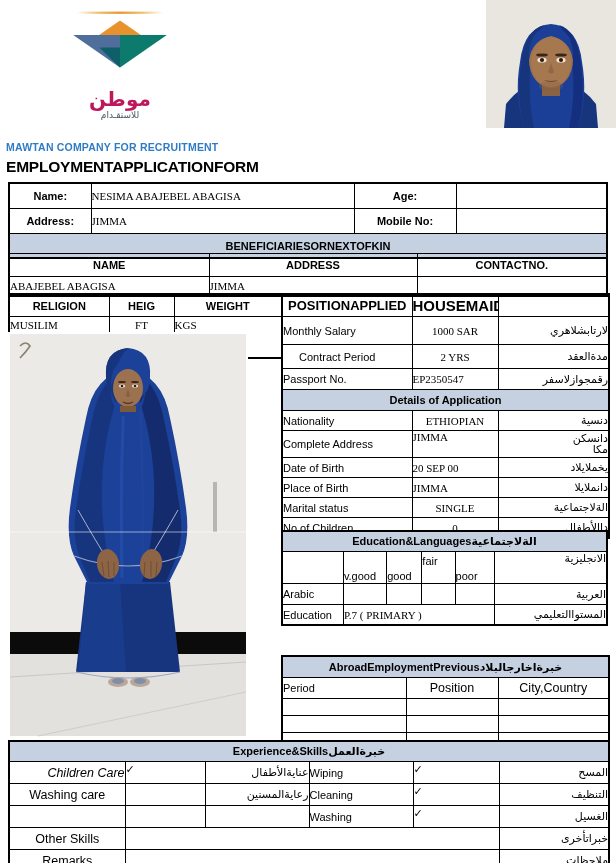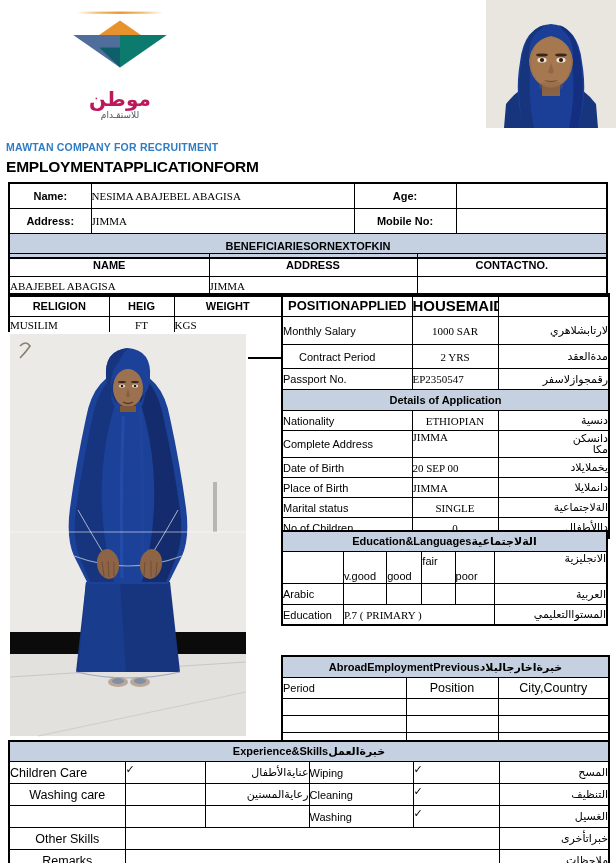--- a/index.html
+++ b/index.html
@@ -406,21 +406,21 @@
         <col style="width:86px">
         <col style="width:110px">
     </colgroup>
     <tbody>
         <tr>
       <td class="hdrband" colspan="6" style="height:19px;">
         <span>Experience&amp;Skills</span><span style="font-family:'DejaVu Sans',sans-serif;font-size:11px;">خبرةالعمل</span>
       </td>
     </tr>
     <tr>
-      <td style="height:21px;text-align:left;font-size:12.5px;">Children Care</td>
+      <td style="height:21px;text-align:right;font-size:12.5px;font-style:italic;">Children Care</td>
       <td class="ck" style="vertical-align:top;padding-top:1px;">✓</td>
       <td class="ar">عنايةالأطفال</td>
       <td class="lft">Wiping</td>
       <td class="ck" style="vertical-align:top;padding-top:1px;">✓</td>
       <td class="ar">المسح</td>
     </tr>
     <tr>
       <td style="height:21px;text-align:center;font-size:12.5px;">Washing care</td>
       <td class="ck" style="vertical-align:top;padding-top:1px;"></td>
       <td class="ar">رعايةالمسنين</td>

